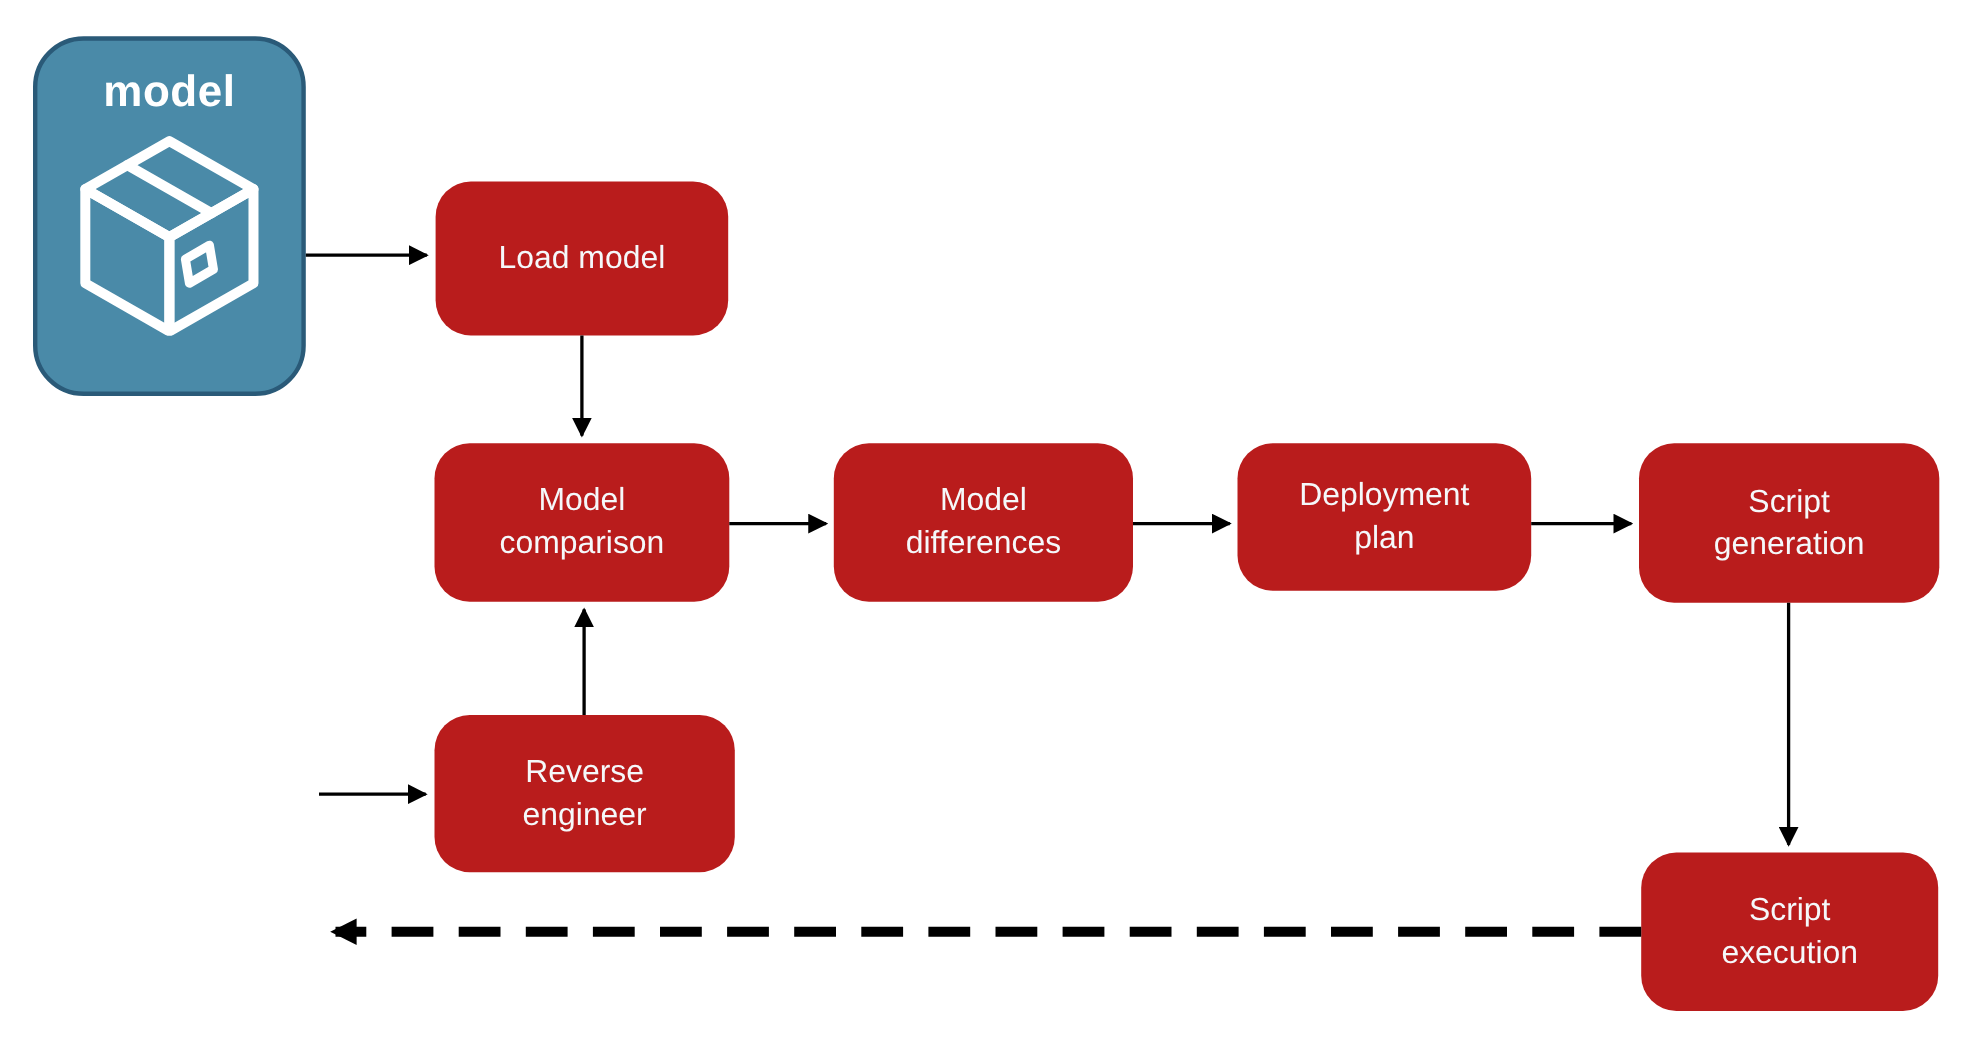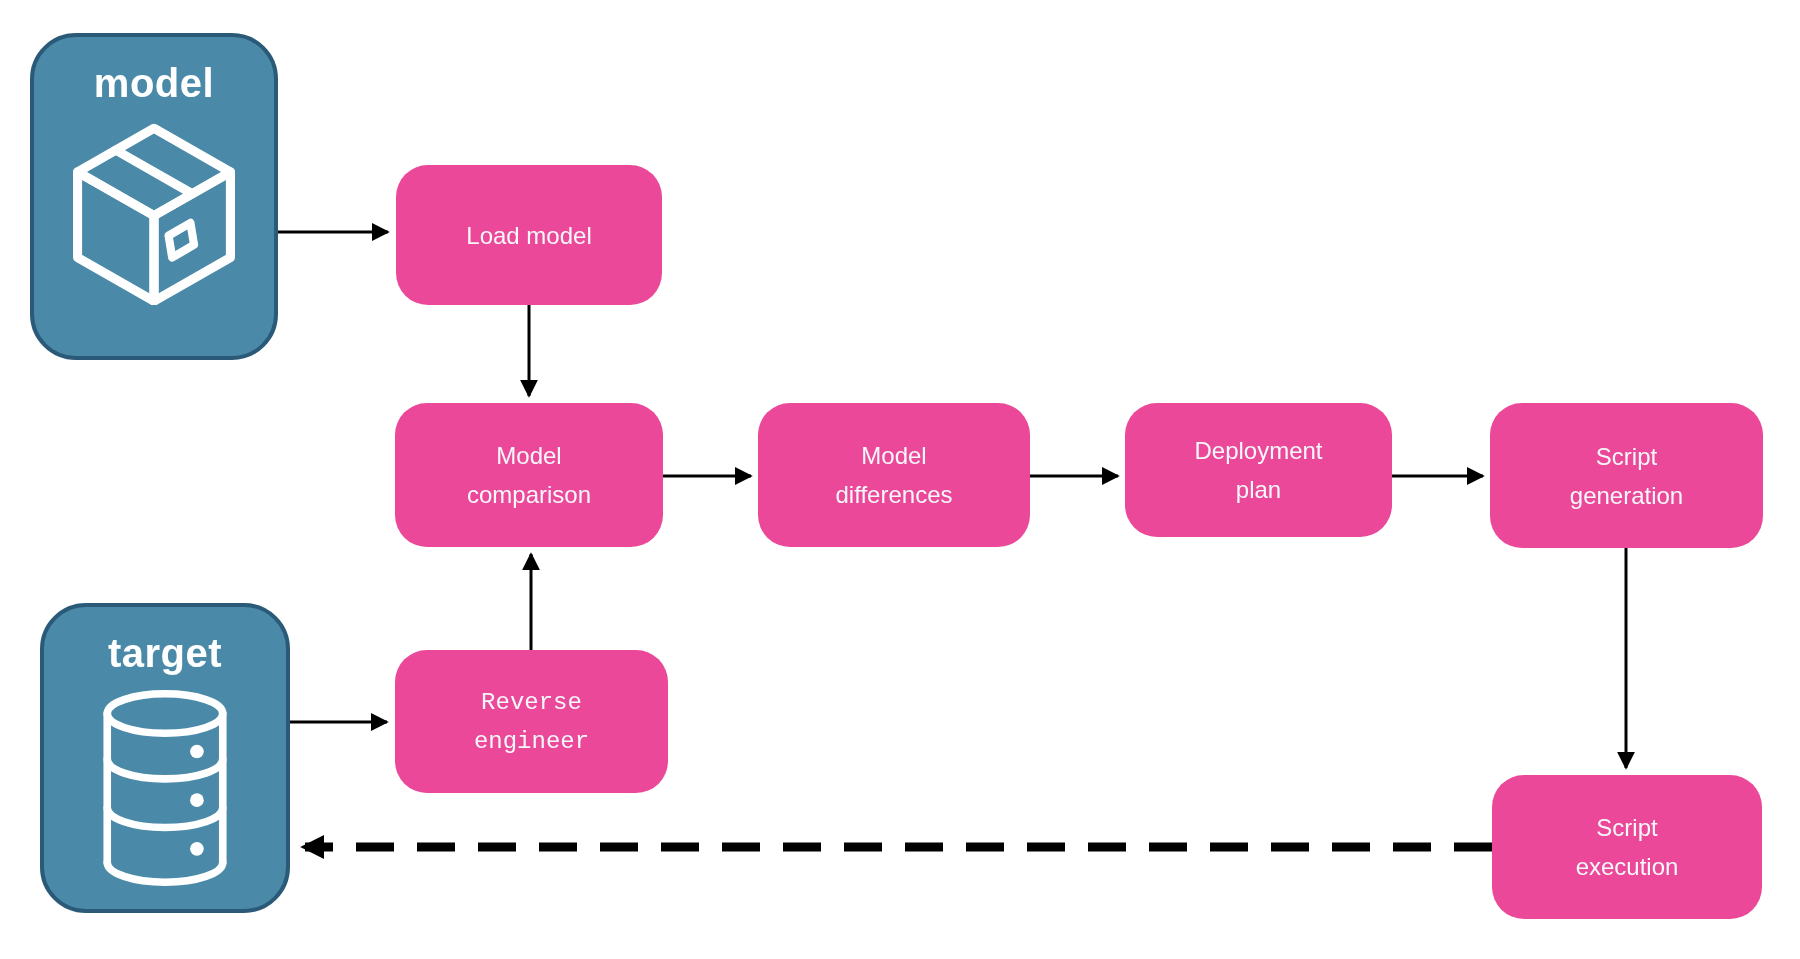--- a/index.html
+++ b/index.html
@@ -33,38 +33,38 @@
     letter-spacing: 0.5px;
     margin-top: 24px;
     line-height: 1.1;
   }
   .entity-icon {
     margin-top: 14px;
   }
   
   .node {
     position: absolute;
-    background: #ec4899;
+    background: #b91c1c;
     border-radius: 32px;
     color: #F5F8FA;
-    font-size: 24px;
+    font-size: 29px;
     line-height: 39px;
     display: flex;
     align-items: center;
     justify-content: center;
     text-align: center;
     white-space: pre-line;
     box-sizing: border-box;
   }
   #node-load-model        { left: 396px; top: 165px; width: 266px; height: 140px; }
   #node-model-comparison  { left: 395px; top: 403px; width: 268px; height: 144px; }
   #node-model-differences { left: 758px; top: 403px; width: 272px; height: 144px; }
   #node-deployment-plan   { left: 1125px; top: 403px; width: 267px; height: 134px; }
   #node-script-generation { left: 1490px; top: 403px; width: 273px; height: 145px; }
-  #node-reverse-engineer  { left: 395px; top: 650px; width: 273px; height: 143px; font-family: Liberation Mono, monospace; }
+  #node-reverse-engineer  { left: 395px; top: 650px; width: 273px; height: 143px; }
   #node-script-execution  { left: 1492px; top: 775px; width: 270px; height: 144px; }
 
   #entity-source { left: 30px; top: 33px;  width: 248px; height: 327px; }
   #entity-target { left: 40px; top: 603px; width: 250px; height: 310px; }
 
   .connectors {
     position: absolute;
     left: 0; top: 0;
     width: 1800px;
     height: 959px;
@@ -80,34 +80,20 @@
     <div class="entity-label">model</div>
     <svg class="entity-icon" width="182" height="186" viewBox="0 0 100 102" fill="none" stroke="#ffffff" stroke-width="5" stroke-linejoin="round" stroke-linecap="round">
       <polygon points="50,5 92,29 50,53 8,29"></polygon>
       <polygon points="8,29 50,53 50,100 8,76"></polygon>
       <polygon points="92,29 92,76 50,100 50,53"></polygon>
       <line x1="29" y1="17" x2="71" y2="41"></line>
       <polygon points="58,64 70,57 72,69 60,76" stroke-width="4.5"></polygon>
     </svg>
   </div>
 
-  <div class="entity" id="entity-target">
-    <div class="entity-label">target</div>
-    <svg class="entity-icon" width="152" height="198" viewBox="0 0 100 130" fill="none" stroke="#ffffff" stroke-width="5" stroke-linecap="round">
-      <ellipse cx="50" cy="16" rx="38" ry="13"></ellipse>
-      <line x1="12" y1="16" x2="12" y2="114"></line>
-      <line x1="88" y1="16" x2="88" y2="114"></line>
-      <path d="M12,114 A38,13 0 0 0 88,114"></path>
-      <path d="M12,46 A38,13 0 0 0 88,46"></path>
-      <path d="M12,78 A38,13 0 0 0 88,78"></path>
-      <circle cx="71" cy="41" r="4.5" fill="#ffffff" stroke="none"></circle>
-      <circle cx="71" cy="73" r="4.5" fill="#ffffff" stroke="none"></circle>
-      <circle cx="71" cy="105" r="4.5" fill="#ffffff" stroke="none"></circle>
-    </svg>
-  </div>
 
   <div class="node" id="node-load-model">Load model</div>
   <div class="node" id="node-model-comparison">Model
 comparison</div>
   <div class="node" id="node-model-differences">Model
 differences</div>
   <div class="node" id="node-deployment-plan">Deployment
 plan</div>
   <div class="node" id="node-script-generation">Script
 generation</div>

